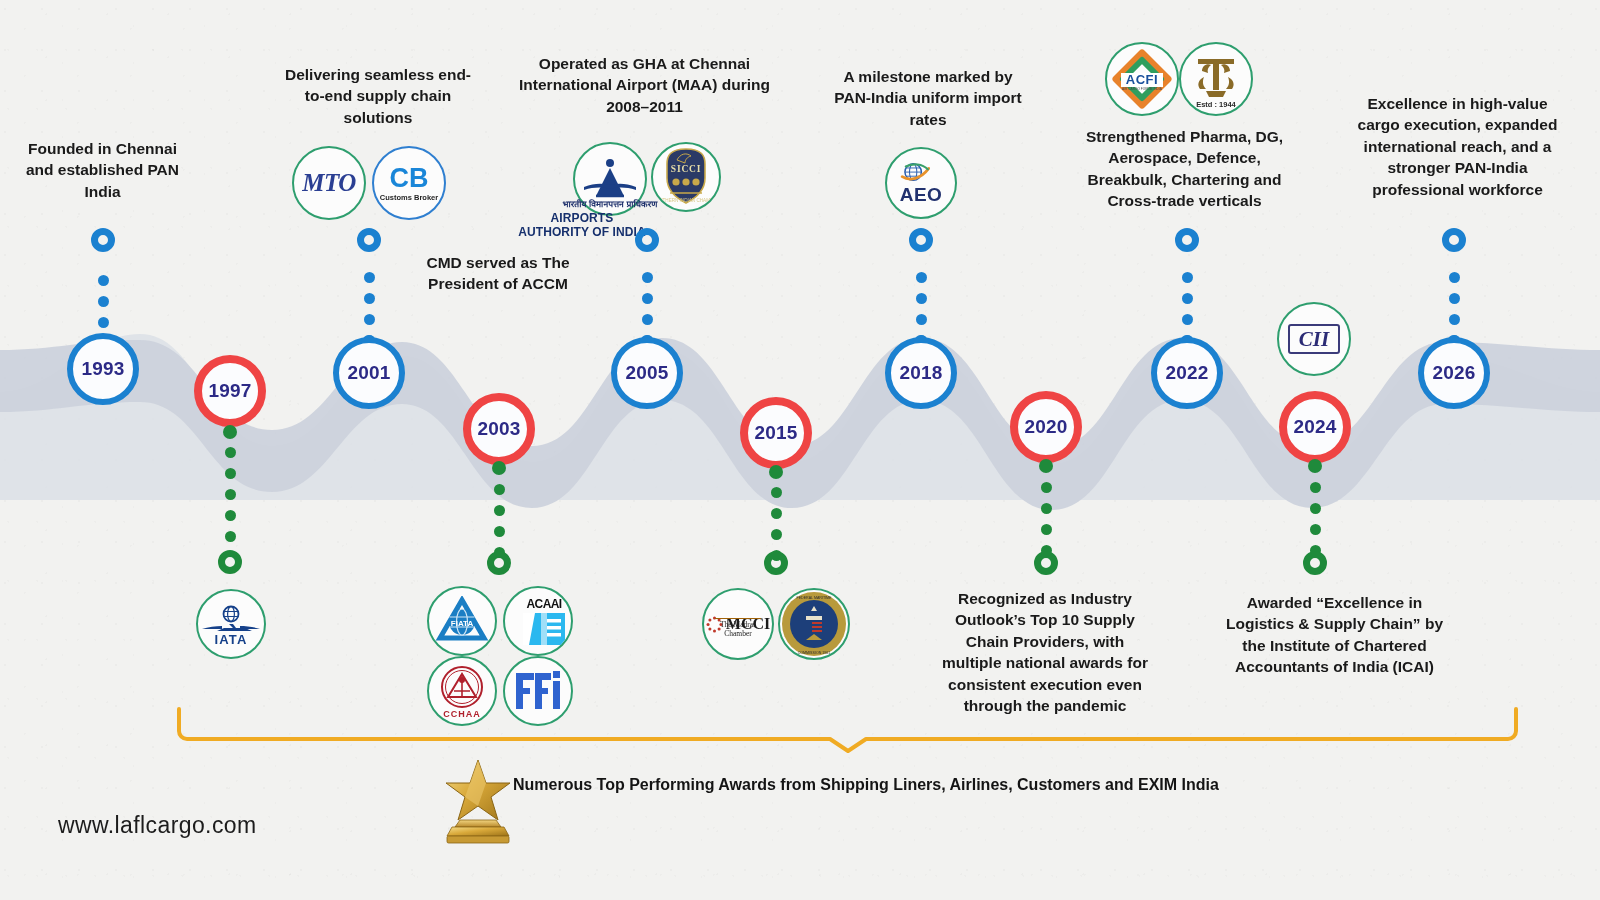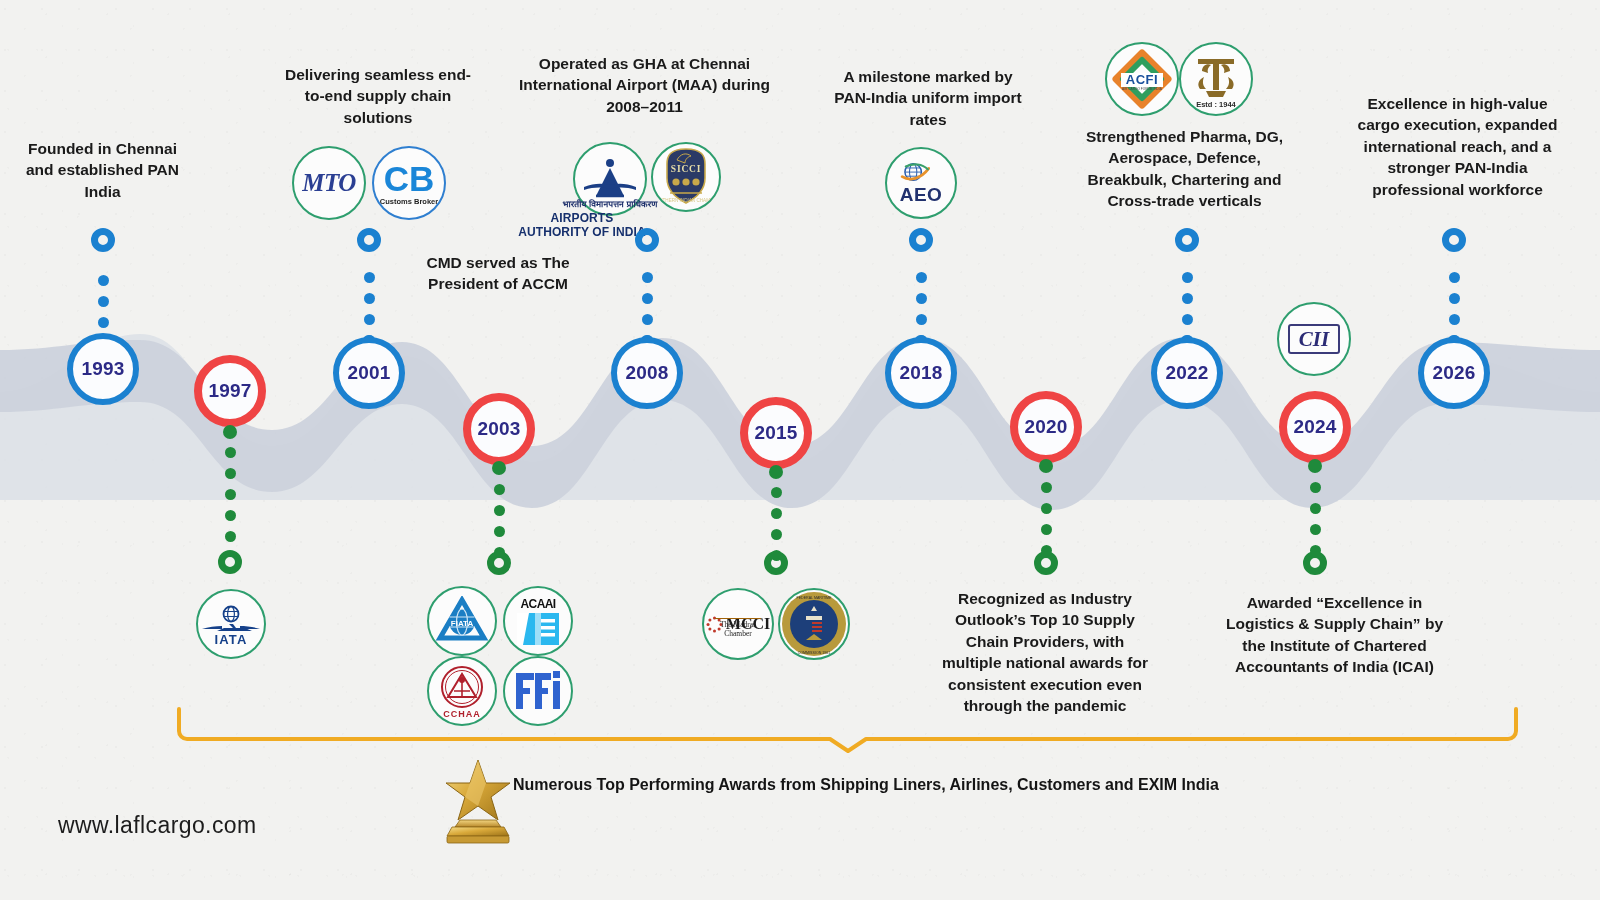--- a/index.html
+++ b/index.html
@@ -200,21 +200,21 @@
 
   <div class="desc" style="left:278px; top:64px; width:200px;">Delivering seamless end-to-end supply chain solutions</div>
 
   <div class="badge" style="left:292px; top:146px; width:74px; height:74px;">
     <span class="glyph" style="font-family:'Liberation Serif',serif; font-style:italic; font-weight:700;
                  font-size:25px; color:#2b3f93; letter-spacing:-.5px;">MTO</span>
   </div>
 
   <div class="badge" style="left:372px; top:146px; width:74px; height:74px; border-color:#2f7fd0;">
     <div style="text-align:center;">
-      <div style="font-size:35px; font-weight:700; color:#1a86d8; line-height:1;">CB</div>
+      <div style="font-size:27px; font-weight:700; color:#1a86d8; line-height:1;">CB</div>
       <div style="font-size:7.5px; font-weight:700; color:#1f1f1f; margin-top:1px;">Customs Broker</div>
     </div>
   </div>
   <div class="ring-cap blue" style="left:357px; top:228px;"></div>
   <div class="dot-rail blue" style="left:362px; top:272px;">
     <i></i>
       <i></i>
       <i></i>
       <i></i>
       <i></i>
@@ -236,21 +236,21 @@
   <div class="badge" style="left:427px; top:586px; width:70px; height:70px;">
     <svg width="56" height="50" viewBox="0 0 56 50">
       <path d="M28 4 L50 42 H6 Z" fill="none" stroke="#1b7ec4" stroke-width="5"></path>
       <circle cx="28" cy="26" r="13" fill="#1b7ec4"></circle>
       <ellipse cx="28" cy="26" rx="5.5" ry="13" fill="none" stroke="#cfe6f6" stroke-width="1.2"></ellipse>
       <path d="M15.5 21h25M15.5 31h25" stroke="#cfe6f6" stroke-width="1.2"></path>
       <text x="28" y="30" font-family="Liberation Sans, sans-serif" font-size="8" font-weight="700" fill="#ffffff" text-anchor="middle">FIATA</text>
     </svg>
   </div>
 
-  <div class="badge" style="left:503px; top:586px; width:70px; height:70px;">
+  <div class="badge" style="left:503px; top:586px; width:70px; height:70px;justify-content:flex-end;">
     <svg width="54" height="52" viewBox="0 0 54 52">
       <text x="27" y="13" font-family="Liberation Sans, sans-serif" font-size="12" font-weight="700" fill="#111" text-anchor="middle" letter-spacing="-0.6">ACAAI</text>
       <rect x="6" y="18" width="42" height="32" fill="#2bb8ef"></rect>
       <path d="M6 18 L18 18 L12 50 L6 50 Z" fill="#ffffff"></path>
       <rect x="30" y="24" width="14" height="3.5" fill="#fff"></rect>
       <rect x="30" y="31" width="14" height="3.5" fill="#fff"></rect>
       <rect x="30" y="38" width="14" height="3.5" fill="#fff"></rect>
       <path d="M24 18 L30 18 L30 50 L24 50 Z" fill="#ffffff" opacity=".55"></path>
     </svg>
   </div>
@@ -311,21 +311,21 @@
   </div>
   <div class="ring-cap blue" style="left:635px; top:228px;"></div>
   <div class="dot-rail blue" style="left:640px; top:272px;">
     <i></i>
       <i></i>
       <i></i>
       <i></i>
       <i></i>
   </div>
   <div class="stub blue" style="left:640px; top:335px;"></div>
-  <div class="year-node blue" style="left:611px; top:337px;">2008</div>
+  <div class="year-node blue" style="left:611px; top:337px;">2005</div>
 
   <div class="year-node green" style="left:740px; top:397px;">2015</div>
   <div class="stub green" style="left:769px; top:465px;"></div>
   <div class="dot-rail green" style="left:769px; top:487px;">
     <i></i>
       <i></i>
       <i></i>
       <i></i>
   </div>
   <div class="ring-cap green" style="left:764px; top:551px;"></div>

